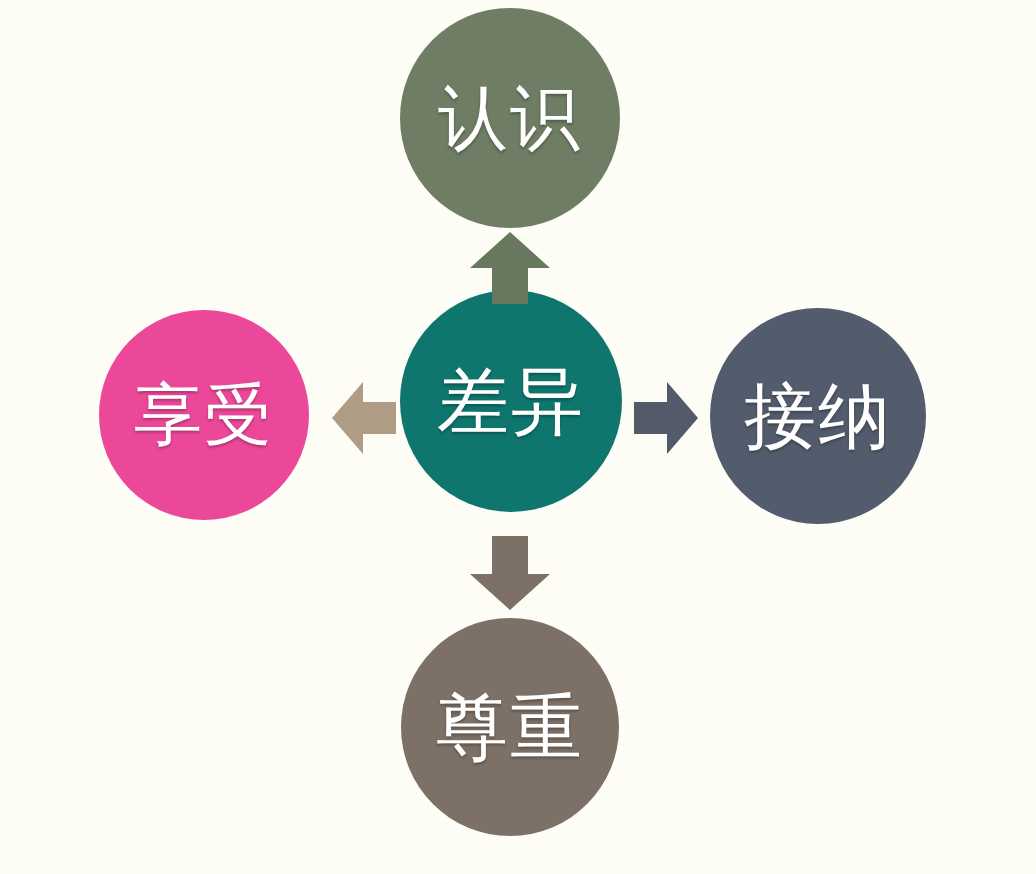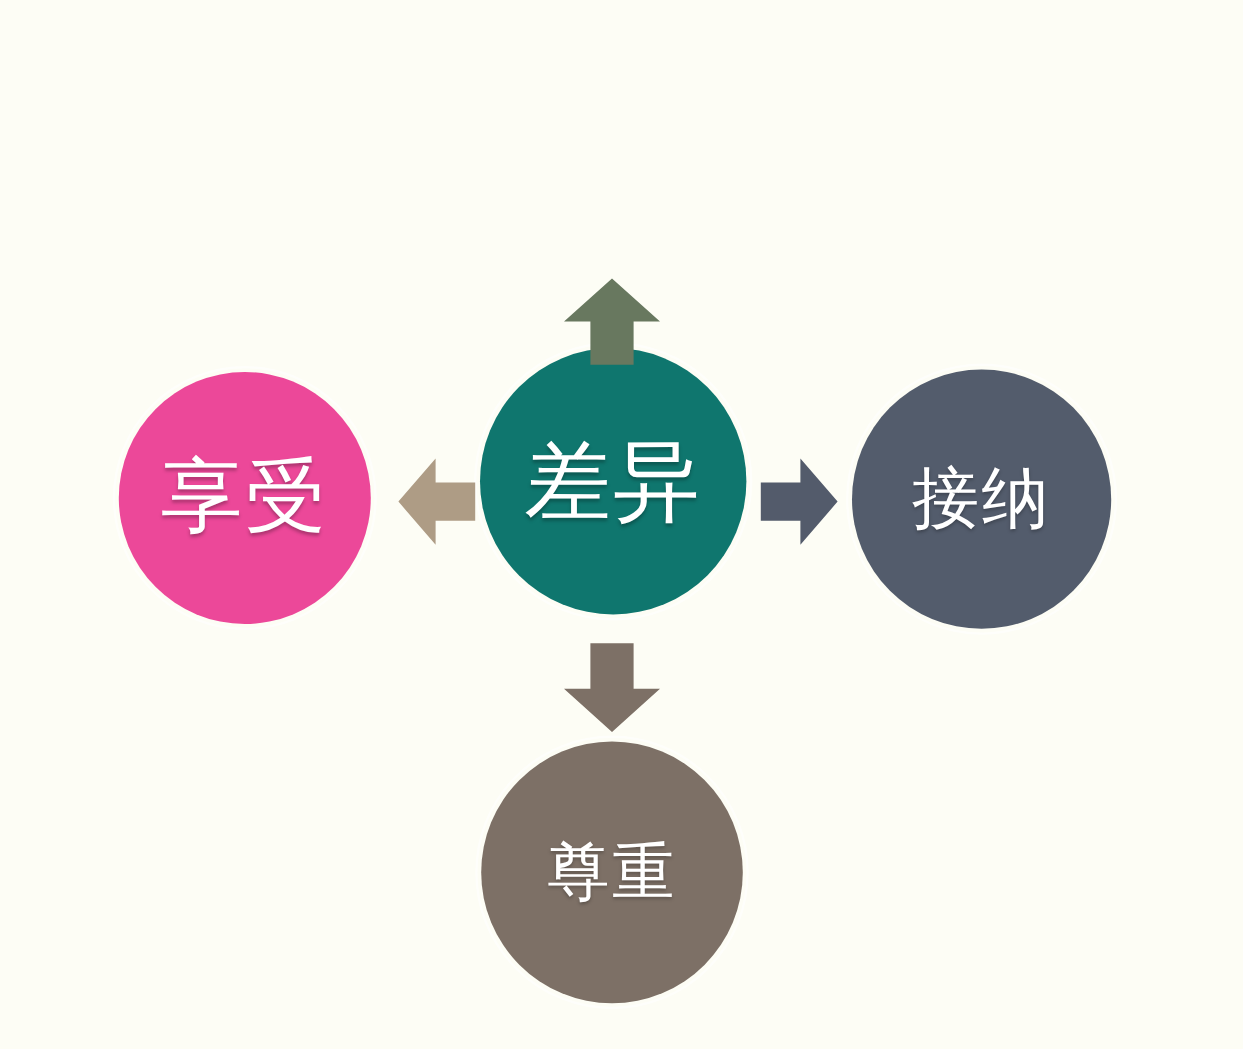--- a/index.html
+++ b/index.html
@@ -70,31 +70,31 @@
   #node-top .label { font-size: 70px; }
 
   
   #node-right {
     left: 710px;
     top: 308px;
     width: 216px;
     height: 216px;
     background: #535C6C;
   }
-  #node-right .label { font-size: 56px; }
+  #node-right .label { font-size: 72px; }
 
   
   #node-bottom {
     left: 401px;
     top: 618px;
     width: 218px;
     height: 218px;
     background: #7D7066;
   }
-  #node-bottom .label { font-size: 52px; }
+  #node-bottom .label { font-size: 72px; }
 
   
   #node-left {
     left: 99px;
     top: 310px;
     width: 210px;
     height: 210px;
     background: #ec4899;
   }
   #node-left .label { font-size: 68px; }
@@ -133,20 +133,24 @@
       <polygon points="0,20 33,20 33,0 64,36 33,72 33,52 0,52" fill="#535B6B"></polygon>
     </svg>
   </div>
 
   <div class="arrow" id="arrow-left">
     <svg viewBox="0 0 64 72" width="64" height="72" aria-hidden="true">
       <polygon points="64,20 31,20 31,0 0,36 31,72 31,52 64,52" fill="#AE9C85"></polygon>
     </svg>
   </div>
 
+  <div class="node" id="node-top">
+    <span class="ring"></span>
+    <span class="label">认识</span>
+  </div>
 
   <div class="node" id="node-left">
     <span class="ring"></span>
     <span class="label">享受</span>
   </div>
 
   <div class="node" id="node-center">
     <span class="ring"></span>
     <span class="label">差异</span>
   </div>

